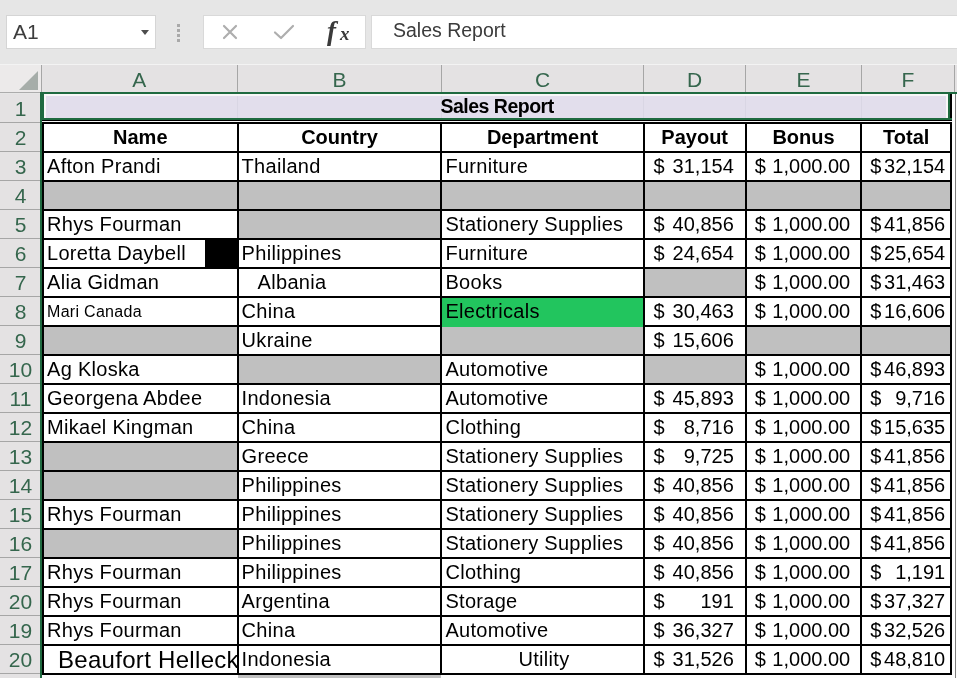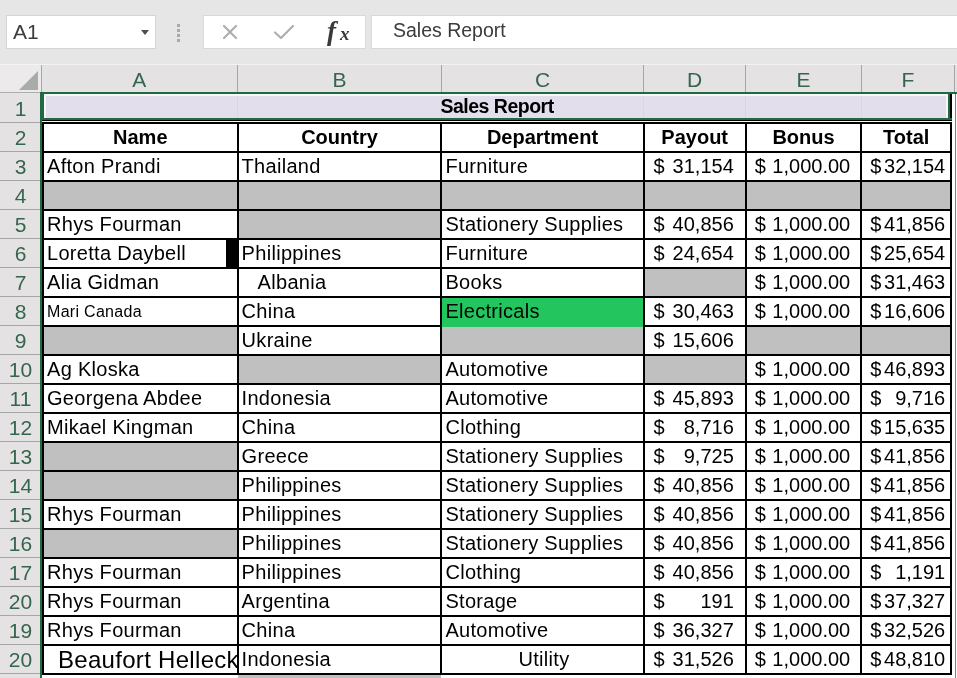--- a/index.html
+++ b/index.html
@@ -135,21 +135,21 @@
     <span style="position:absolute;right:11px;top:0;line-height:27px;">40,856</span>
   </div>
 <div style="left:746.8px;top:210.5px;width:113.4px;height:27px;background:#fff;font-size:20px;color:#000;">
     <span style="position:absolute;left:8px;top:0;line-height:27px;">$</span>
     <span style="position:absolute;right:10px;top:0;line-height:27px;">1,000.00</span>
   </div>
 <div style="left:862.2px;top:210.5px;width:88px;height:27px;background:#fff;font-size:20px;color:#000;">
     <span style="position:absolute;left:8px;top:0;line-height:27px;">$</span>
     <span style="position:absolute;right:5px;top:0;line-height:27px;">41,856</span>
   </div>
-<div style="left:44px;top:239.5px;width:182px;height:27px;background:#fff;line-height:27px;padding-left:3px;font-size:20px;letter-spacing:0.3px;color:#000;white-space:nowrap;">Loretta Daybell</div>
+<div style="left:44px;top:239.5px;width:161px;height:27px;background:#fff;line-height:27px;padding-left:3px;font-size:20px;letter-spacing:0.3px;color:#000;white-space:nowrap;">Loretta Daybell</div>
 <div style="left:238.6px;top:239.5px;width:201.8px;height:27px;background:#fff;line-height:27px;padding-left:3px;font-size:20px;letter-spacing:0.3px;color:#000;white-space:nowrap;">Philippines</div>
 <div style="left:442.4px;top:239.5px;width:200.2px;height:27px;background:#fff;line-height:27px;padding-left:3px;font-size:20px;letter-spacing:0.3px;color:#000;white-space:nowrap;">Furniture</div>
 <div style="left:644.6px;top:239.5px;width:100.2px;height:27px;background:#fff;font-size:20px;color:#000;">
     <span style="position:absolute;left:9px;top:0;line-height:27px;">$</span>
     <span style="position:absolute;right:11px;top:0;line-height:27px;">24,654</span>
   </div>
 <div style="left:746.8px;top:239.5px;width:113.4px;height:27px;background:#fff;font-size:20px;color:#000;">
     <span style="position:absolute;left:8px;top:0;line-height:27px;">$</span>
     <span style="position:absolute;right:10px;top:0;line-height:27px;">1,000.00</span>
   </div>

